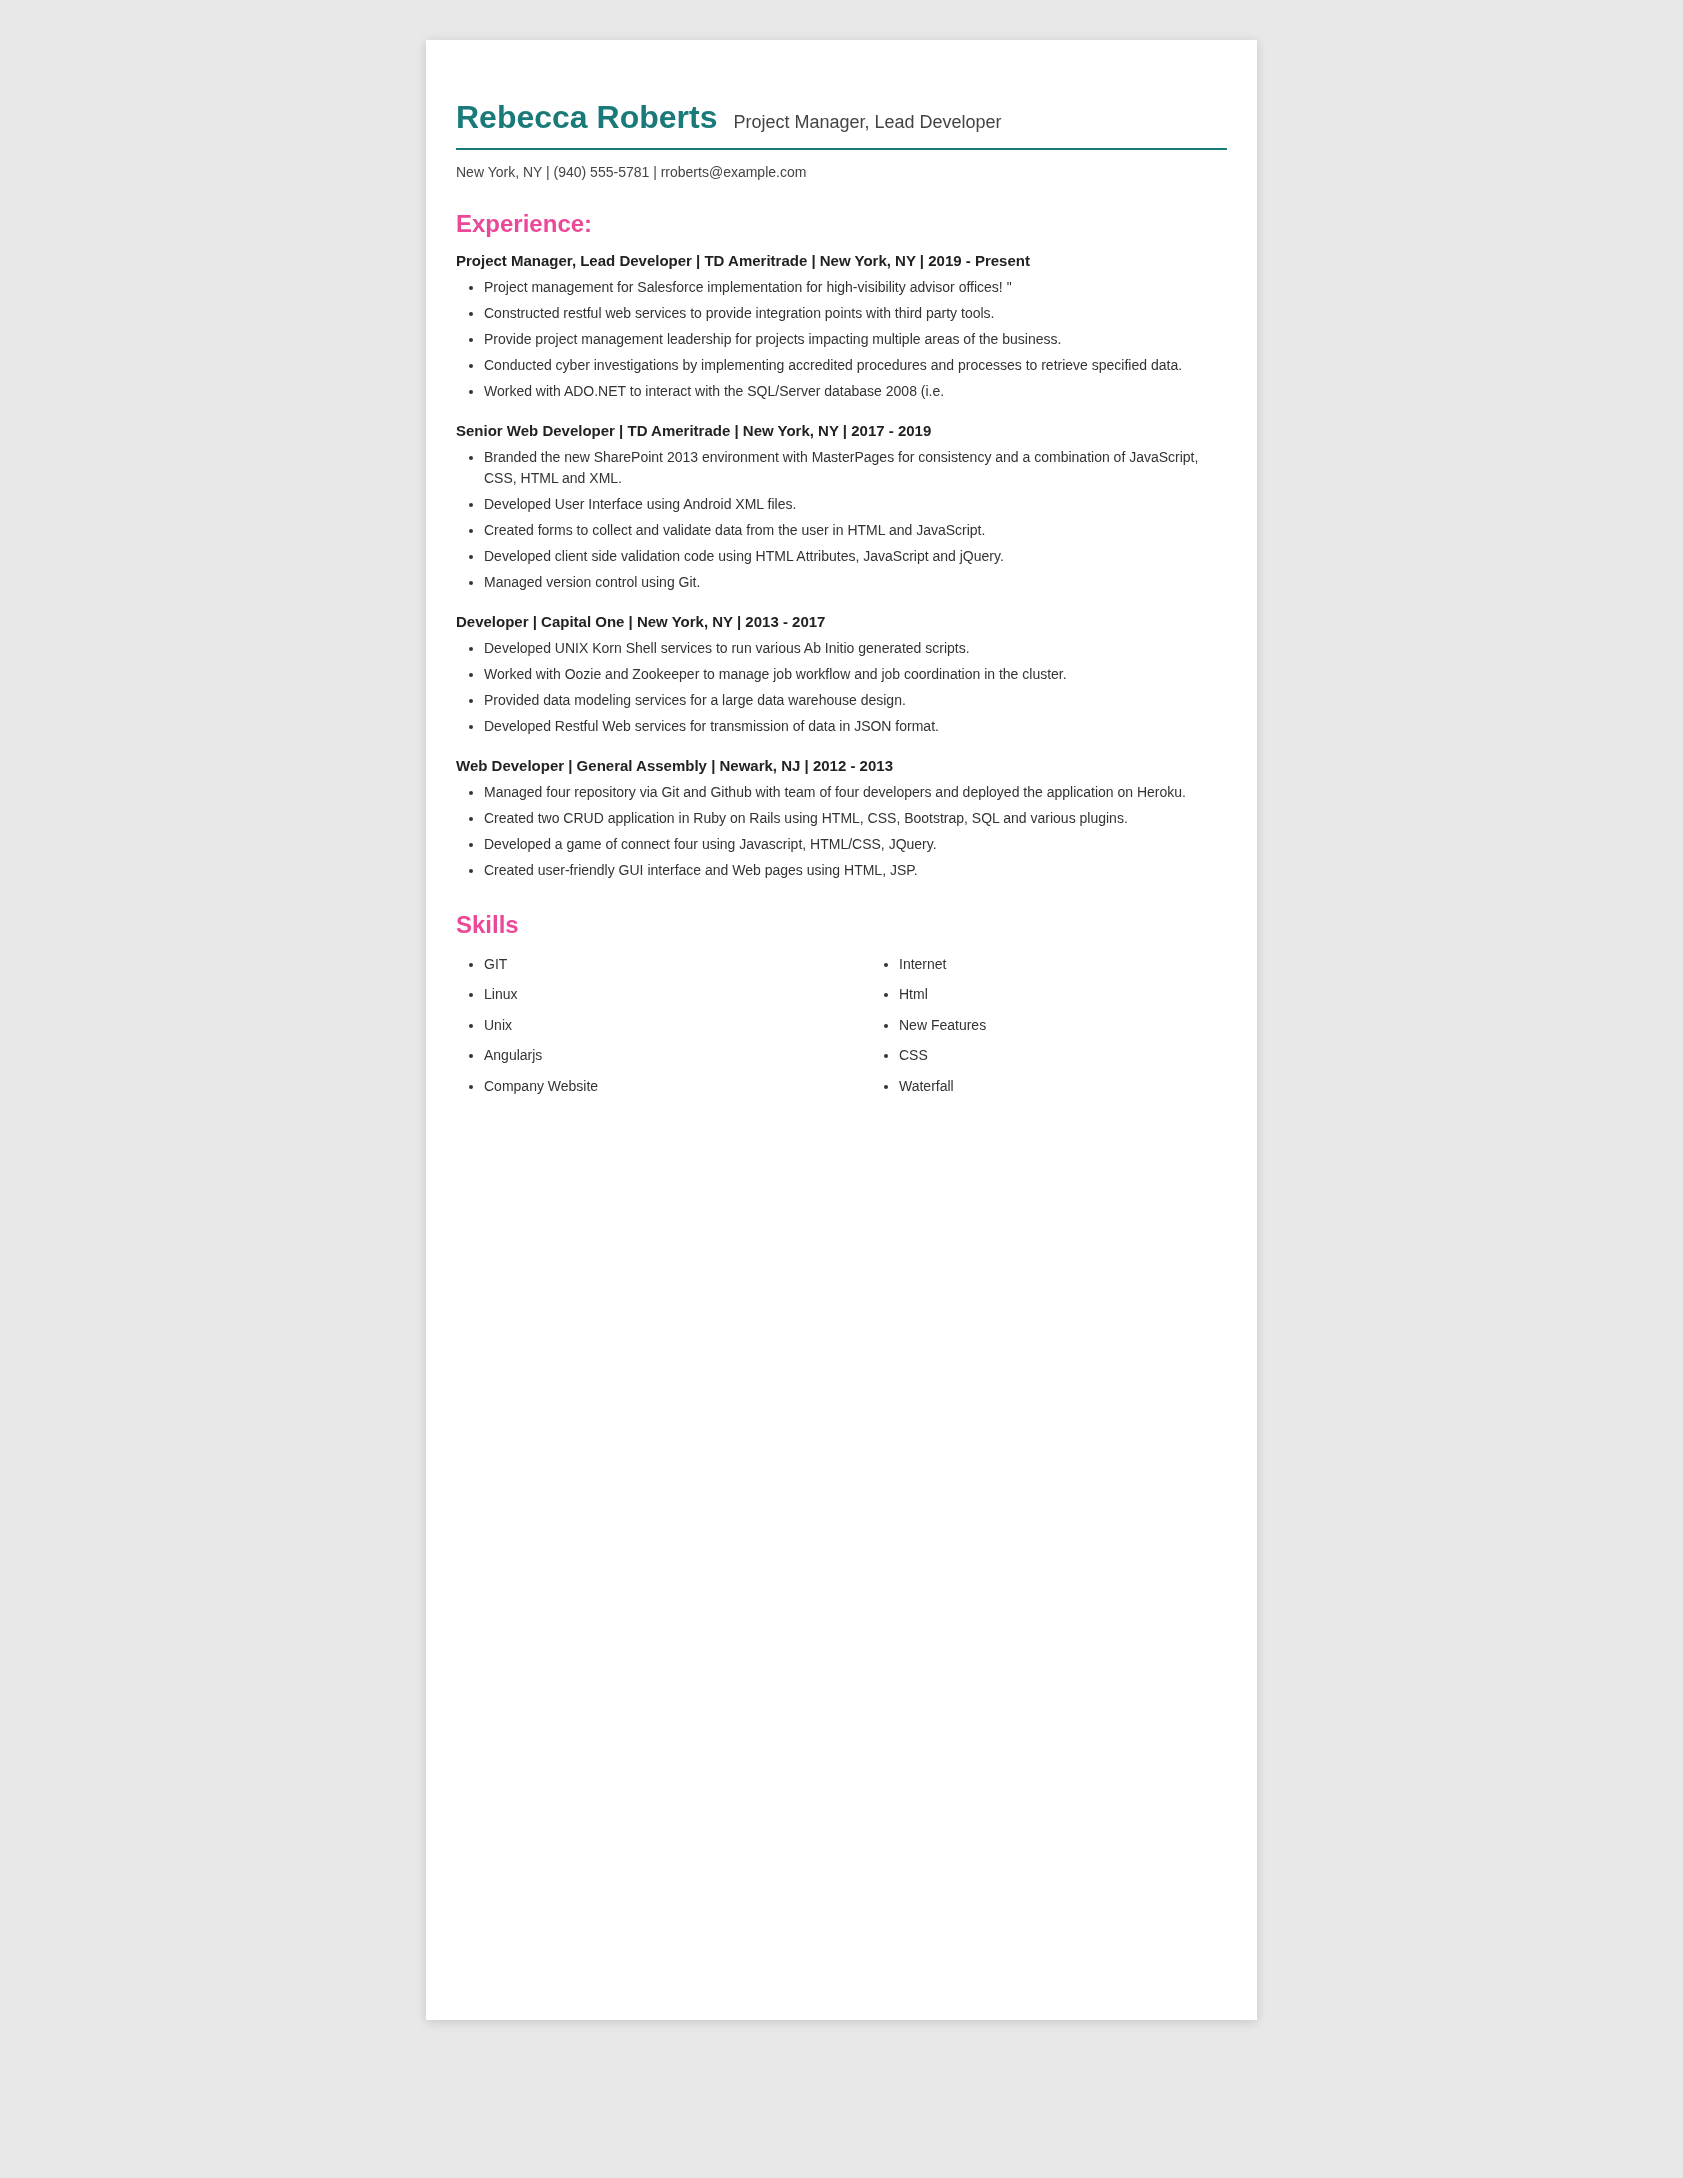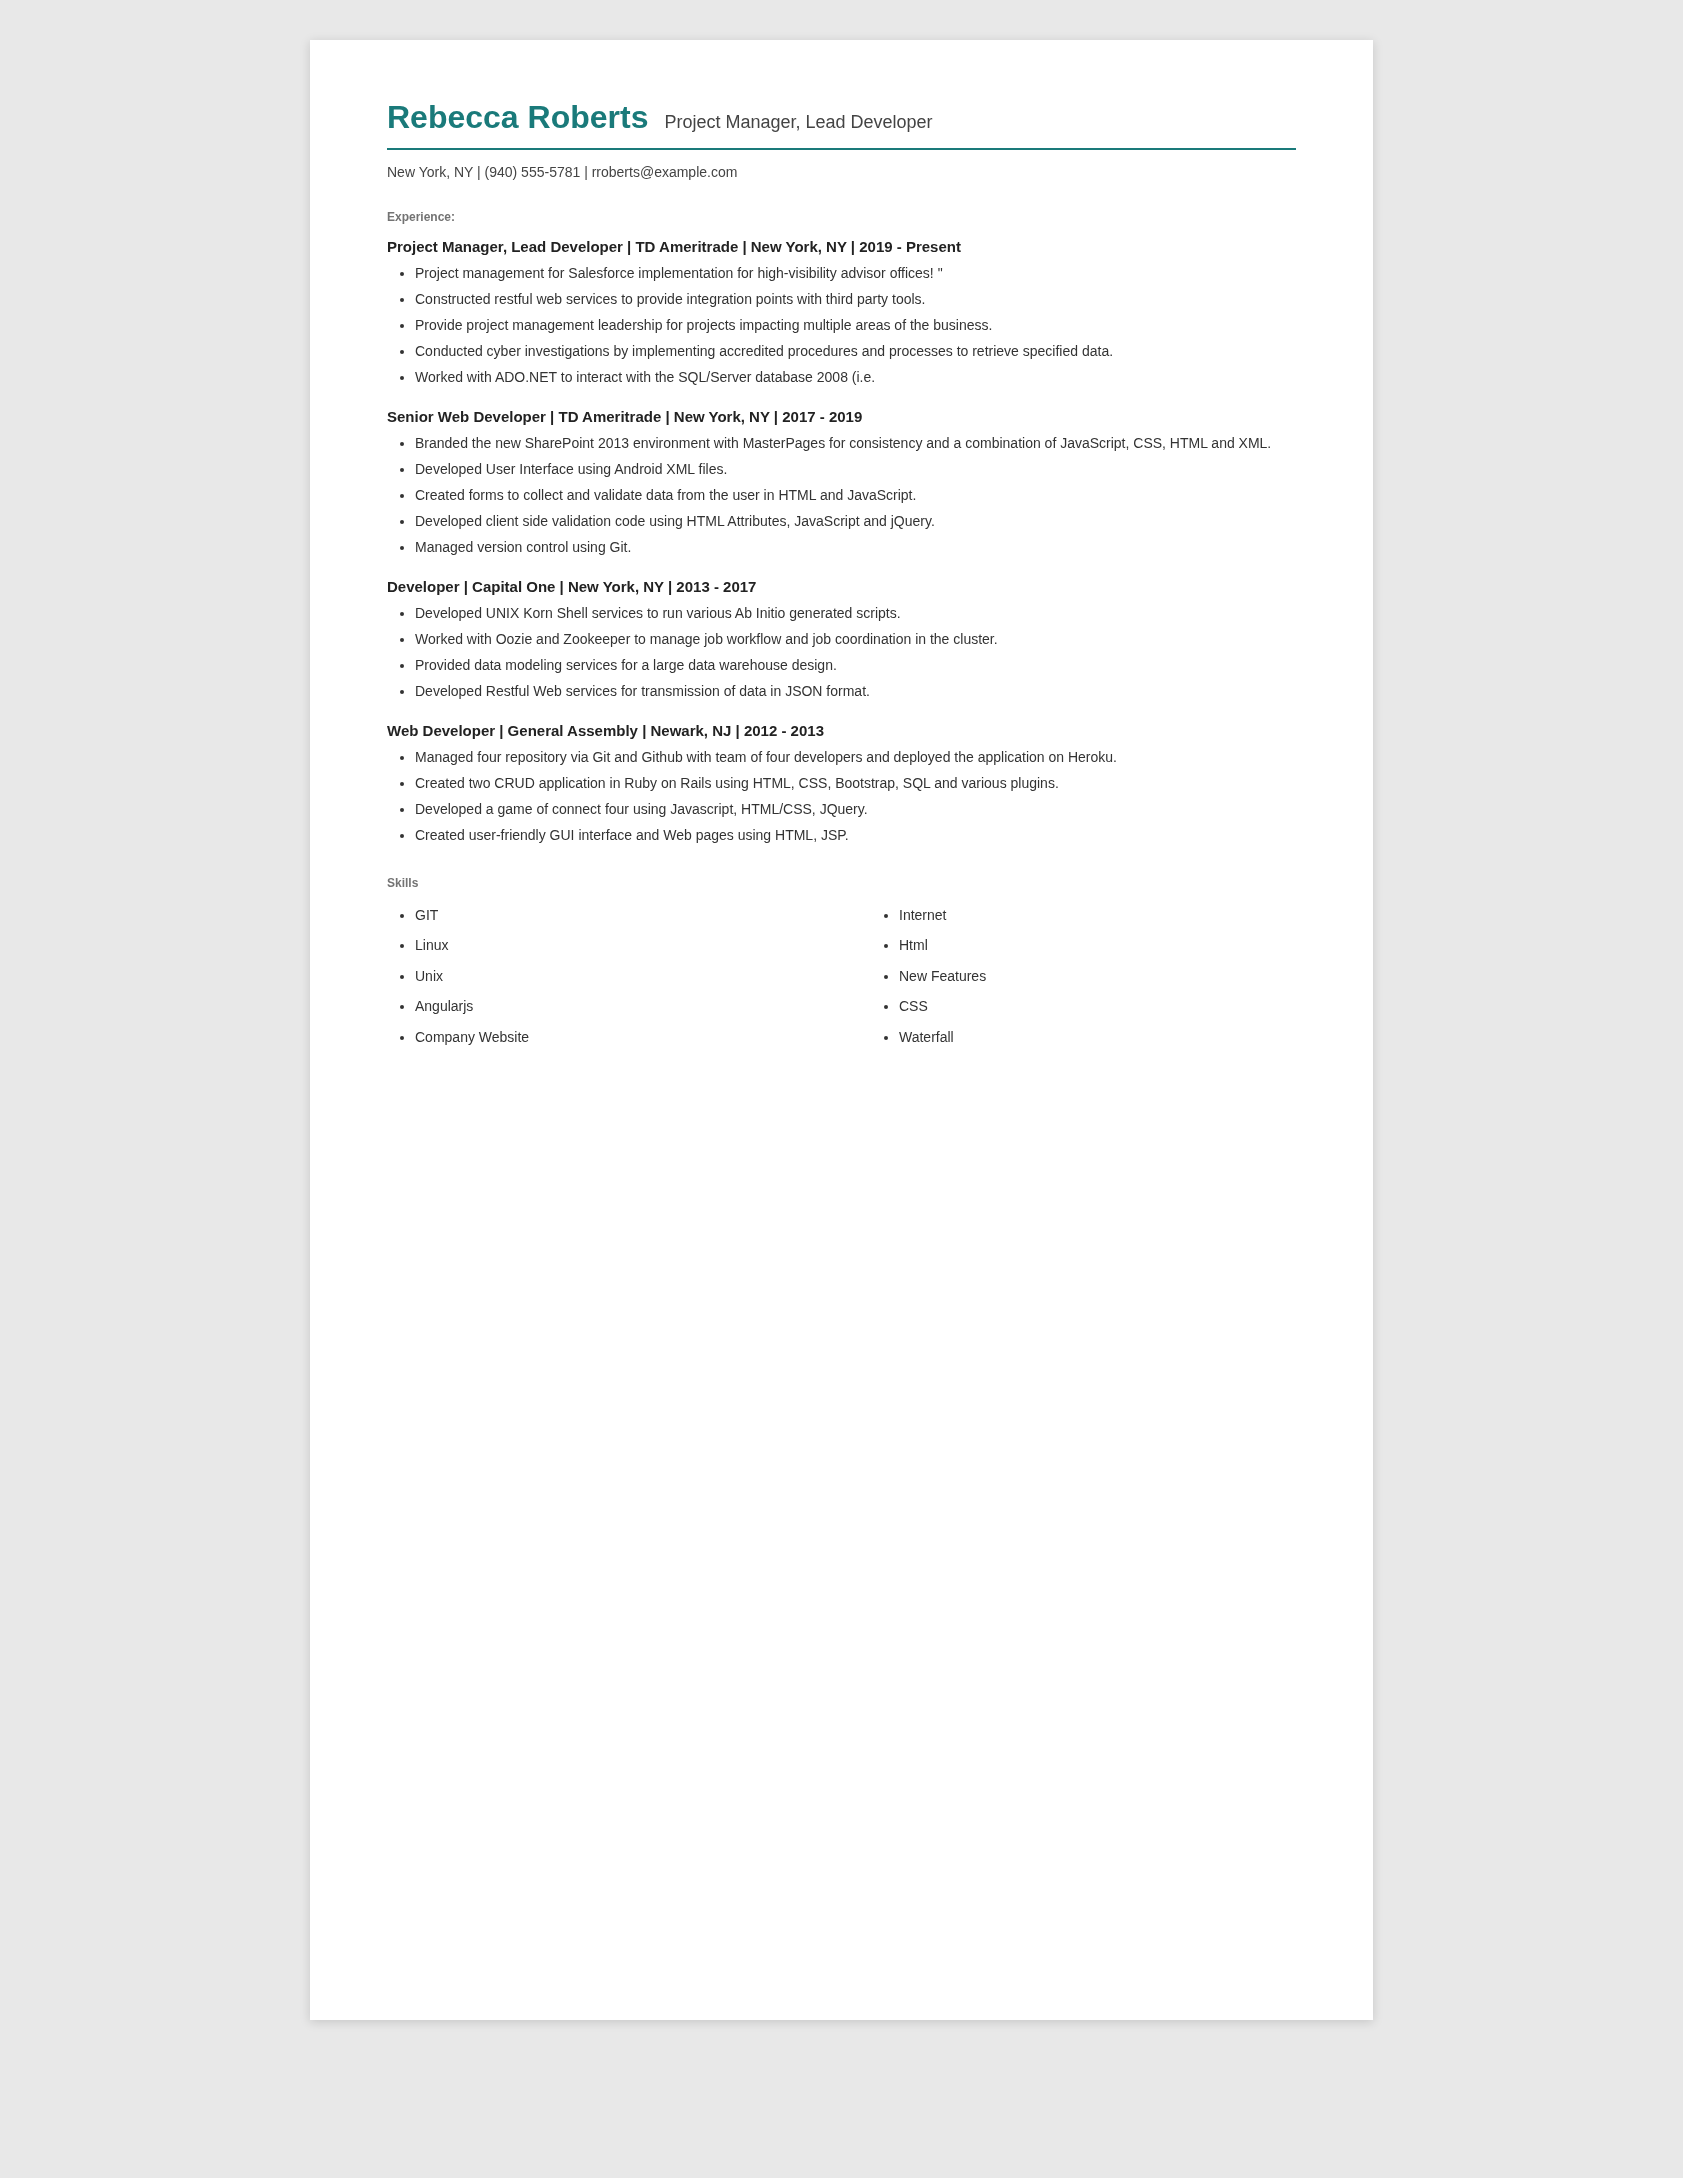--- a/index.html
+++ b/index.html
@@ -12,23 +12,23 @@
       background: #e8e8e8;
       display: flex;
       justify-content: center;
       align-items: flex-start;
       padding: 40px 20px;
       font-family: Arial, sans-serif;
     }
 
     .resume-container {
       background: #ffffff;
-      width: 1063px;
+      width: 831px;
       min-height: 1980px;
-      padding: 59px 77px;
+      padding: 59px 30px;
       box-shadow: 0 2px 10px rgba(0,0,0,0.15);
     }
 
     .header-section {
       margin-bottom: 16px;
     }
 
     .name-title-row {
       display: flex;
       align-items: baseline;
@@ -58,23 +58,23 @@
       font-size: 14px;
       color: #444;
       margin-bottom: 30px;
     }
 
     .section {
       margin-bottom: 30px;
     }
 
     .section-title {
-      font-size: 12px;
+      font-size: 24px;
       font-weight: bold;
-      color: #737373;
+      color: #ec4899;
       margin-bottom: 14px;
     }
 
     .job-entry {
       margin-bottom: 20px;
     }
 
     .job-header {
       font-size: 15px;
       font-weight: bold;

